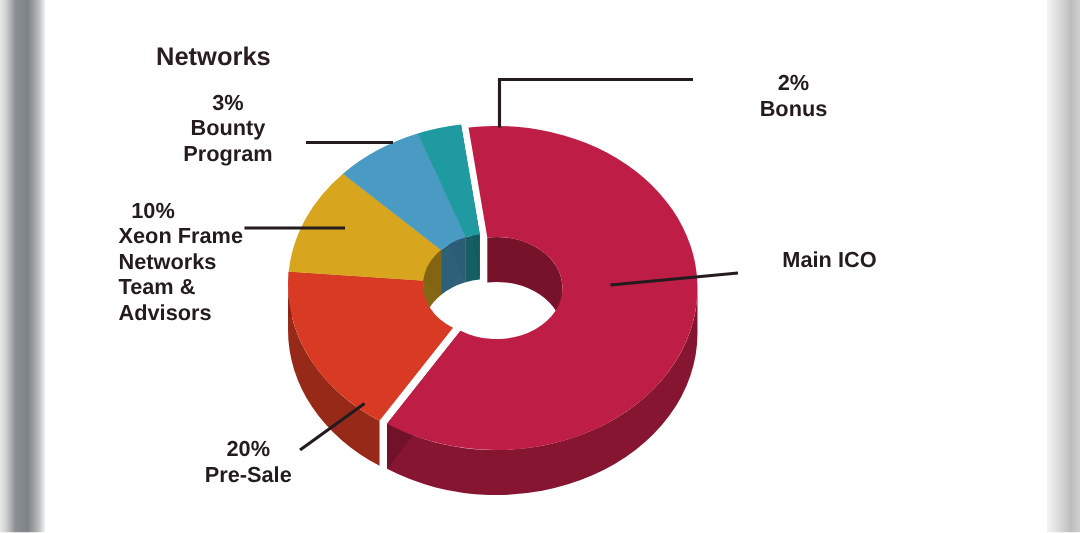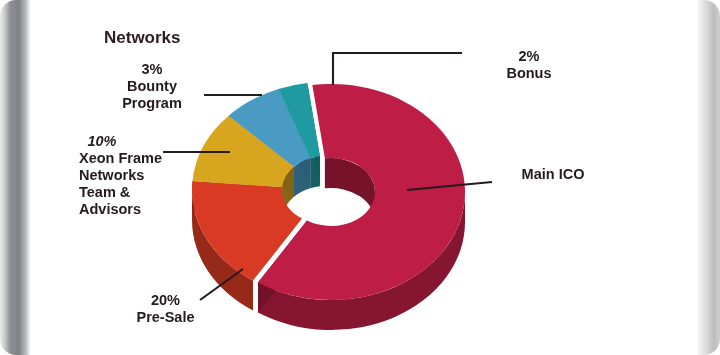--- a/index.html
+++ b/index.html
@@ -1,32 +1,32 @@
 <!DOCTYPE html>
 <html><head>
 <meta charset="utf-8">
 <style>
   html,body{margin:0;padding:0;background:#fff;}
   *{-webkit-font-smoothing:antialiased;}
   body{width:720px;height:355px;overflow:hidden;
        font-family:"Liberation Sans", sans-serif;}
-  #stage{position:relative;width:720px;height:355px;background:#fff;overflow:hidden;border-radius:16px;}
+  #stage{position:relative;width:720px;height:355px;background:#fff;overflow:hidden;}
   .edgebar{position:absolute;top:0;height:355px;}
   #leftbar{left:0;width:30px;background:linear-gradient(90deg,#e9e9e9 0%,#cfcfcf 14%,#8c9094 34%,#7e8387 62%,#b9bbbd 86%,#f2f2f2 100%);}
   #rightbar{left:698px;width:22px;background:linear-gradient(90deg,#f4f4f4 0%,#d8d8d8 40%,#bdbdbd 72%,#cfcfcf 100%);}
   #logotext{position:absolute;left:104px;top:28px;font-size:17px;font-weight:bold;color:#2b1d22;}
   .lbl{position:absolute;font-weight:bold;color:#231b1e;font-size:14.5px;text-align:center;
        white-space:nowrap;}
   .lbl > div{height:17px;line-height:17px;}
   svg{position:absolute;left:0;top:0;}
   #lbl-ref   {left:470px; top:48px;  width:118px;}
   #lbl-main  {left:492px; top:166px; width:122px;}
   #lbl-bounty{left:104px; top:61px;  width:96px;}
   #lbl-team  {left:79px;  top:133px; width:92px; text-align:left;}
-  #lbl-team .ctr{text-align:center;width:46px;font-style:italic;}
+  #lbl-team .ctr{text-align:center;width:46px;}
   #lbl-pre   {left:124px; top:292px; width:83px;}
 </style>
 </head>
 <body>
 
 <div id="stage">
 
   <div id="leftbar" class="edgebar"></div>
   <div id="rightbar" class="edgebar"></div>
 

